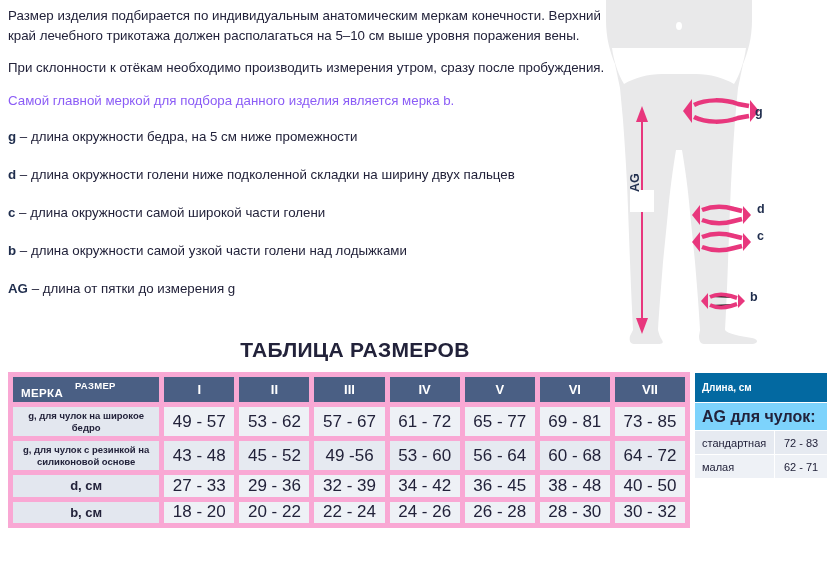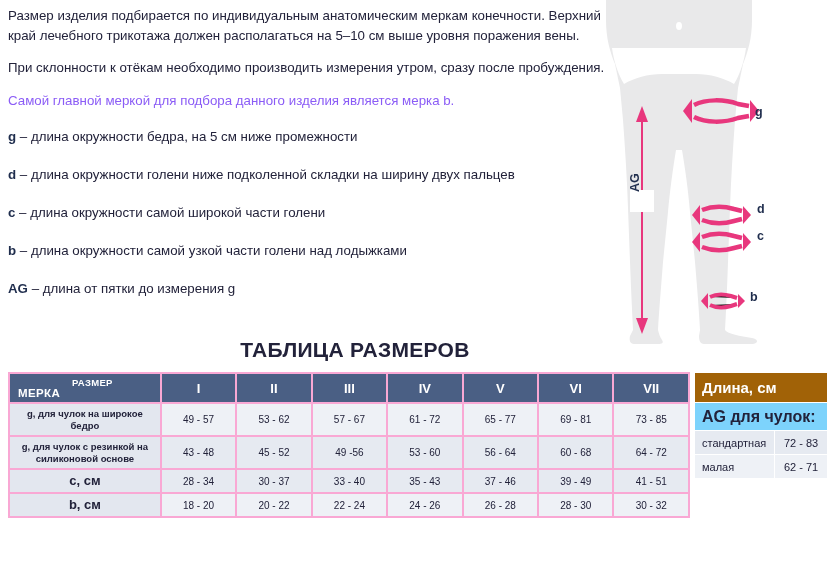--- a/index.html
+++ b/index.html
@@ -72,21 +72,21 @@
   
   #size-table {
     position: absolute;
     left: 8px; top: 372px;
     width: 682px;
     border-collapse: collapse;
     font-size: 11.5px;
     color: #22223a;
   }
   #size-table td, #size-table th {
-    border: 2px solid #f9a8d4;
+    border: 5px solid #f9a8d4;
     padding: 0;
   }
   #size-table th.hdr {
     background: #4a5f84;
     color: #ffffff;
     font-size: 13px;
     font-weight: bold;
     height: 30px;
     text-align: center;
   }
@@ -121,44 +121,44 @@
     line-height: 11.5px;
     width: 152px;
   }
   #size-table td.rowlabel.big {
     font-size: 13px;
     padding: 5px;
   }
   #size-table td.val {
     background: #eef1f6;
     text-align: center;
-    font-size: 10px;
+    font-size: 17px;
     height: 24px;
     width: 75.6px;
   }
   #size-table tr.alt td.val { background: #e6eaf1; }
   #size-table tr.tall td.rowlabel { height: 33px; }
 
   
   #ag-table {
     position: absolute;
     left: 694px; top: 372px;
     width: 134px;
     border-collapse: collapse;
     font-size: 11px;
     color: #22223a;
   }
   #ag-table td, #ag-table th {
     border: 1px solid #ffffff;
     padding: 0;
   }
   #ag-table th.hdr {
-    background: #a16207;
+    background: #0369a1;
     color: #ffffff;
-    font-size: 15px;
+    font-size: 10px;
     font-weight: bold;
     height: 30px;
     text-align: left;
     padding-left: 7px;
   }
   #ag-table td.ag-title {
     background: #7dd3fc;
     font-size: 16px;
     font-weight: bold;
     height: 28px;
@@ -283,29 +283,29 @@
       <tr class="tall alt">
         <td class="rowlabel">g, для чулок с  резинкой на силиконовой основе</td>
         <td class="val">43 - 48</td>
         <td class="val">45 - 52</td>
         <td class="val">49 -56</td>
         <td class="val">53 - 60</td>
         <td class="val">56 - 64</td>
         <td class="val">60 - 68</td>
         <td class="val">64 - 72</td>
       </tr>
-      <tr class="alt">
-        <td class="rowlabel big">c, см</td>
-        <td class="val">28 - 34</td>
-        <td class="val">30 - 37</td>
-        <td class="val">33 - 40</td>
-        <td class="val">35 - 43</td>
-        <td class="val">37 - 46</td>
-        <td class="val">39 - 49</td>
-        <td class="val">41 - 51</td>
+      <tr>
+        <td class="rowlabel big">d, см</td>
+        <td class="val">27 - 33</td>
+        <td class="val">29 - 36</td>
+        <td class="val">32 - 39</td>
+        <td class="val">34 - 42</td>
+        <td class="val">36 - 45</td>
+        <td class="val">38 - 48</td>
+        <td class="val">40 - 50</td>
       </tr>
       <tr>
         <td class="rowlabel big">b, см</td>
         <td class="val">18 - 20</td>
         <td class="val">20 - 22</td>
         <td class="val">22 - 24</td>
         <td class="val">24 - 26</td>
         <td class="val">26 - 28</td>
         <td class="val">28 - 30</td>
         <td class="val">30 - 32</td>

